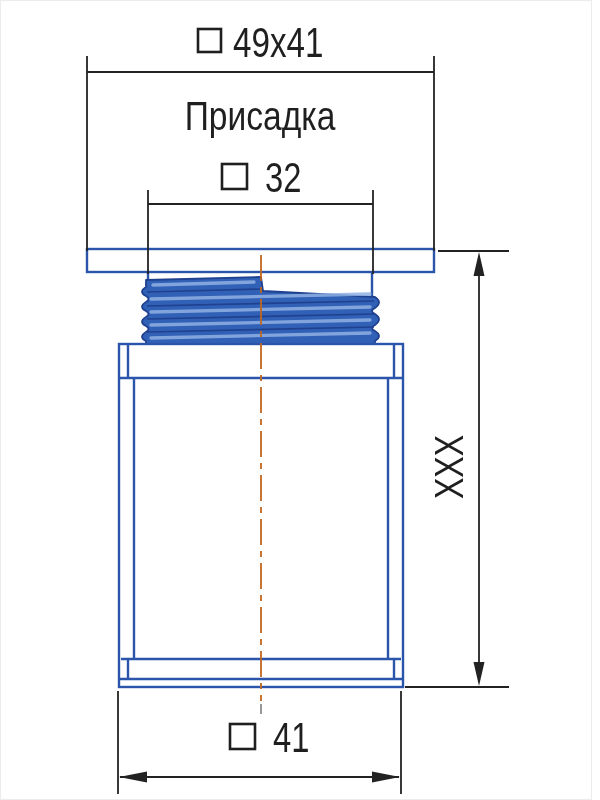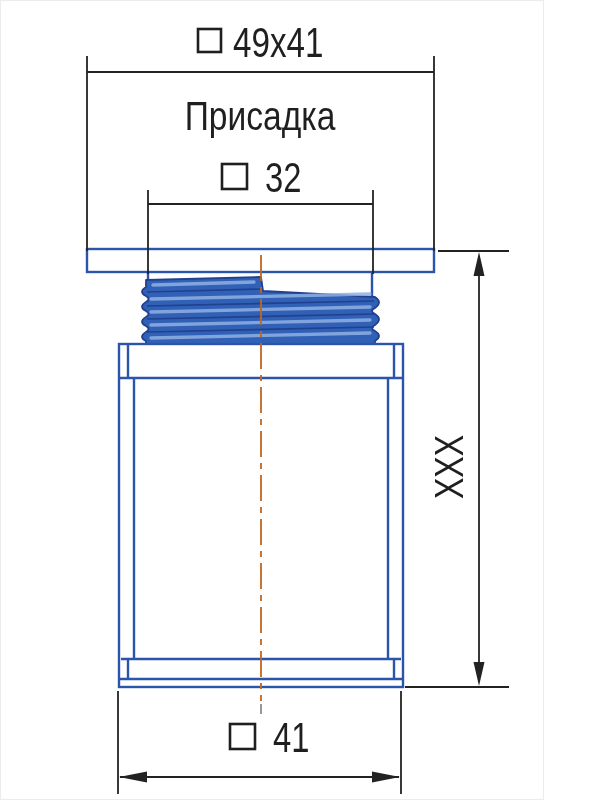--- a/index.html
+++ b/index.html
@@ -8,21 +8,21 @@
     --thread-fill:#3161b6;
     --thread-dark:#20418f;
     --thread-highlight:#8fb0e4;
     --centerline-orange:#c0671f;
     --centerline-gray:#8c8c8c;
     --text-color:#1f1f1f;
   }
   html,body{margin:0;padding:0;background:#ffffff;}
   #stage{
     position:relative;
-    width:544px;height:800px;
+    width:592px;height:800px;
     background:#ffffff;
     border:1px solid #ececec;
     box-sizing:border-box;
     overflow:hidden;
     font-family:"Liberation Sans", sans-serif;
   }
   svg{display:block;}
   .blk{stroke:var(--dimension-black);stroke-width:1.8;fill:none;stroke-linecap:butt;}
   .arrow{fill:var(--dimension-black);stroke:none;}
   .blu{stroke:var(--outline-blue);stroke-width:2.4;fill:none;}

